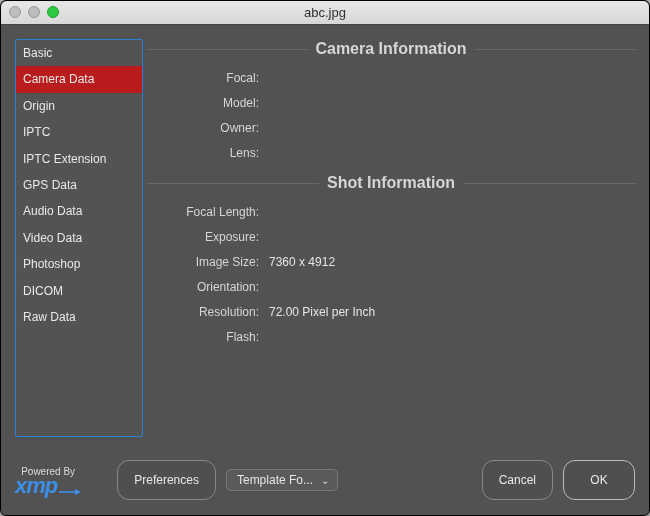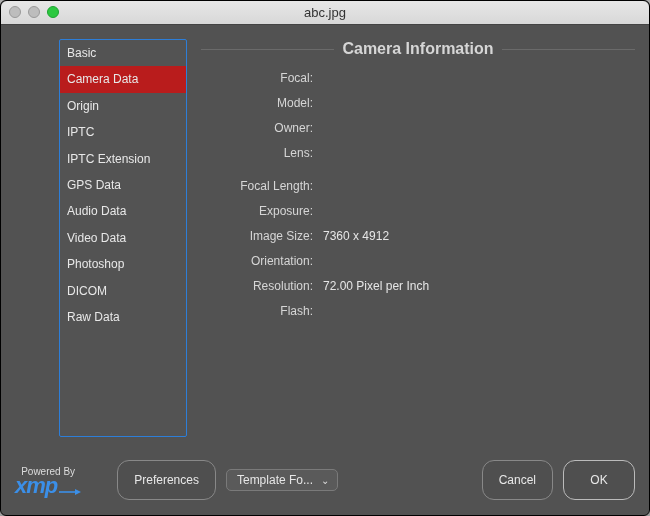--- a/index.html
+++ b/index.html
@@ -17,21 +17,21 @@
     background: linear-gradient(#e7e7e7,#d8d8d8);
     border-bottom: 1px solid #444;
     border-radius: 6px 6px 0 0;
     display: flex; align-items: center; justify-content: center;
   }
   .traffic { position: absolute; left: 8px; top: 5px; display: flex; gap: 7px; }
   .tl { width: 12px; height: 12px; border-radius: 50%; background: #bdbdbd; border: 1px solid #9a9a9a; }
   .tl.green { background: #2cc840; border-color: #1ea431; }
   .title { font-size: 13px; color: #333; }
   .content {
-    flex: 1; display: flex; padding: 14px 14px 0 14px; gap: 14px; margin-left: 44px;
+    flex: 1; display: flex; padding: 14px 14px 0 14px; gap: 4px;
   }
   .sidebar {
     width: 128px; height: 398px;
     border: 1px solid #2d7ed8;
     background: #535353;
     border-radius: 2px;
     overflow: hidden;
   }
   .sidebar-item {
     padding: 3px 7px;
@@ -127,20 +127,25 @@
         <div class="lbl">Owner:</div>
         <div class="val"></div>
       </div>
       <div class="row">
         <div class="lbl">Lens:</div>
         <div class="val"></div>
       </div>
 
       <div class="gap"></div>
 
+      <div class="section-title">
+        <span class="line"></span>
+        <span>Shot Information</span>
+        <span class="line"></span>
+      </div>
       <div class="row">
         <div class="lbl">Focal Length:</div>
         <div class="val"></div>
       </div>
       <div class="row">
         <div class="lbl">Exposure:</div>
         <div class="val"></div>
       </div>
       <div class="row">
         <div class="lbl">Image Size:</div>

